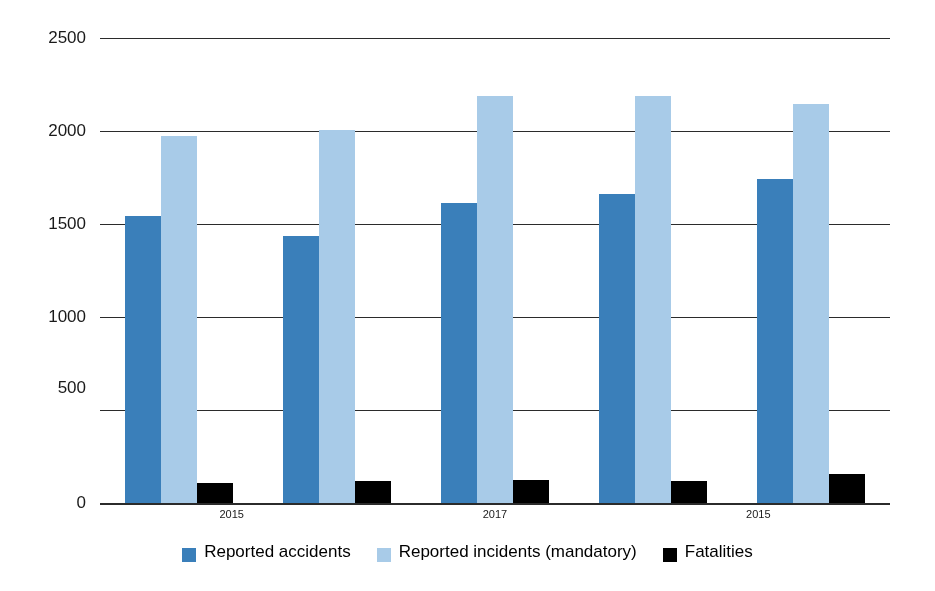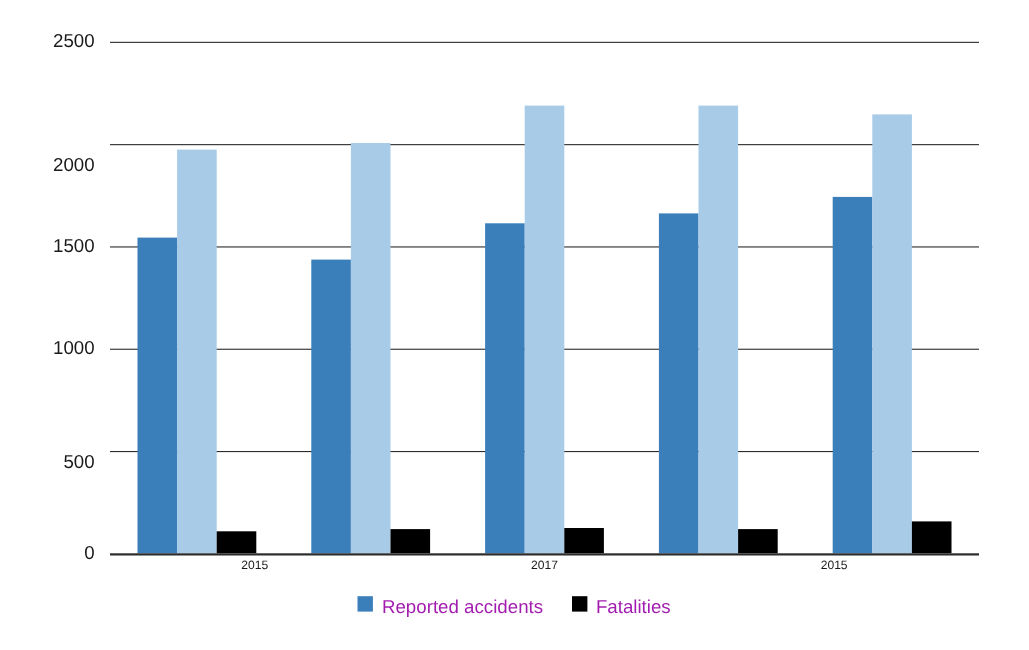--- a/index.html
+++ b/index.html
@@ -115,46 +115,46 @@
     left: 0;
     top: 542px;
     width: 935px;
     display: flex;
     justify-content: center;
     align-items: center;
     gap: 26px;
   }
   .legend-item {
     display: flex;
-    align-items: flex-start;
+    align-items: flex-end;
     gap: 8px;
     font-size: 17px;
-    color: #a21caf;
+    color: #000000;
     white-space: nowrap;
   }
   .legend-swatch {
     width: 14px;
     height: 14px;
     display: inline-block;
   }
   .legend-swatch.s0 { background: #3a7fba; }
   .legend-swatch.s1 { background: #a8cbe8; }
   .legend-swatch.s2 { background: #000000; }
 </style>
 </head>
 <body>
 
 <div id="chart-root">
 
   <div class="y-labels">
     <div class="y-tick-label" style="top:38px;">2500</div>
-    <div class="y-tick-label" style="top:131px;margin-top:19px;">2000</div>
+    <div class="y-tick-label" style="top:131px;">2000</div>
     <div class="y-tick-label" style="top:224px;">1500</div>
     <div class="y-tick-label" style="top:317px;">1000</div>
-    <div class="y-tick-label" style="top:420px;">500</div>
+    <div class="y-tick-label" style="top:388px;">500</div>
     <div class="y-tick-label" style="top:503px;">0</div>
   </div>
 
   <div class="plot-area">
     <div class="grid-line" style="top:0px;"></div>
     <div class="grid-line" style="top:93px;"></div>
     <div class="grid-line" style="top:186px;"></div>
     <div class="grid-line" style="top:279px;"></div>
     <div class="grid-line" style="top:372px;"></div>
   </div>
@@ -204,18 +204,22 @@
     <div class="x-label">2017</div>
     <div class="x-label">2015</div>
   </div>
 
   <div class="legend">
     <div class="legend-item">
       <span class="legend-swatch s0"></span>
       <span>Reported accidents</span>
     </div>
     <div class="legend-item">
+      <span class="legend-swatch s1"></span>
+      <span>Reported incidents (mandatory)</span>
+    </div>
+    <div class="legend-item">
       <span class="legend-swatch s2"></span>
       <span>Fatalities</span>
     </div>
   </div>
 
 </div>
 
 </body></html>

